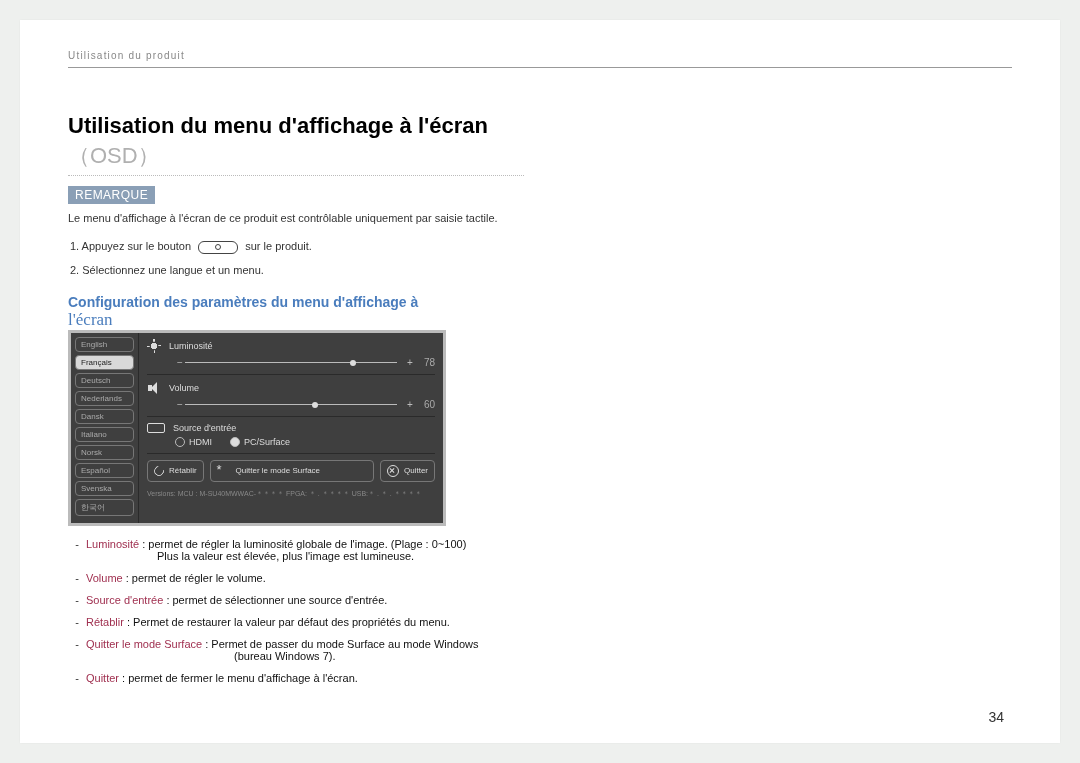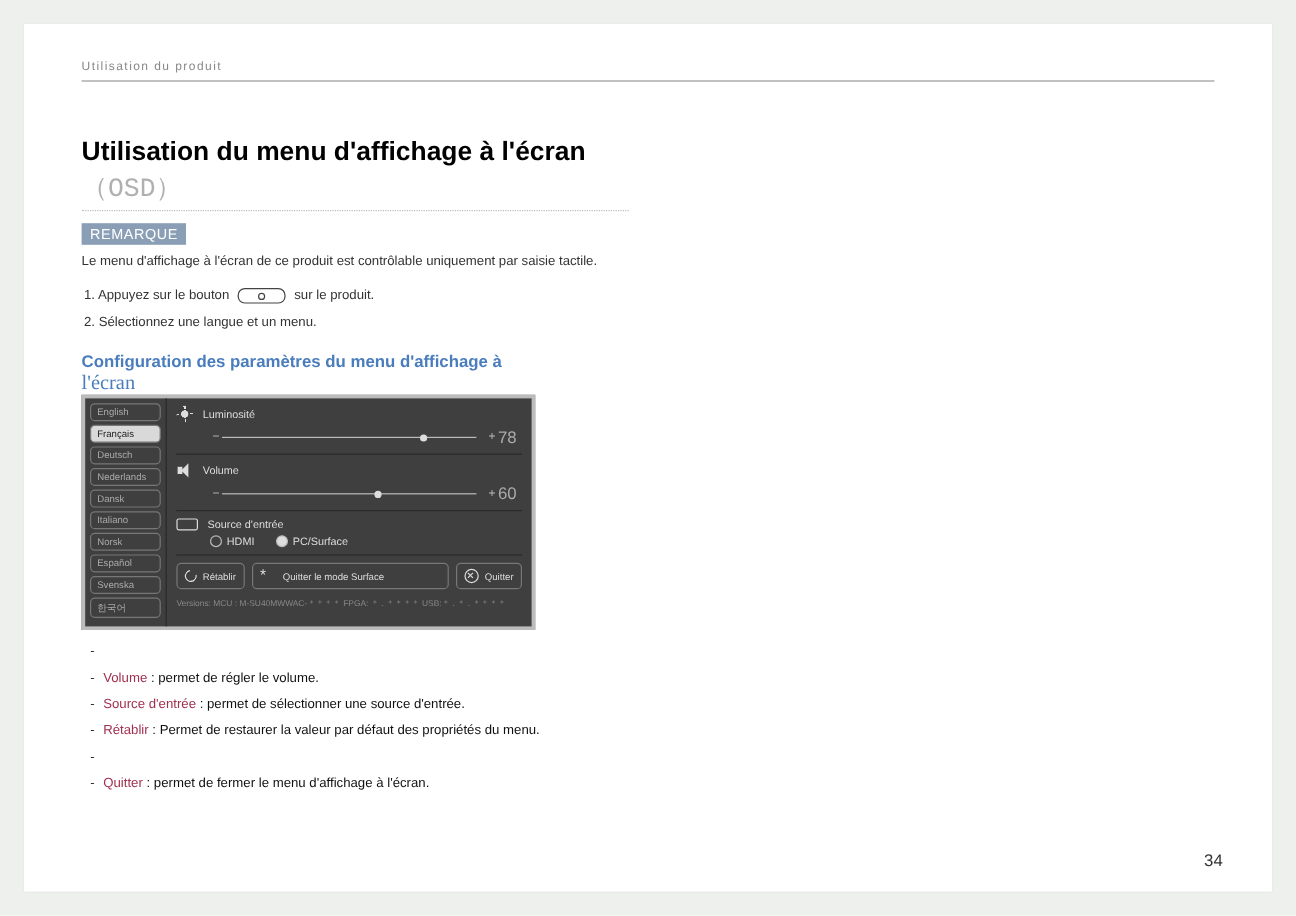--- a/index.html
+++ b/index.html
@@ -28,21 +28,21 @@
     border-bottom:1px solid #999;
     margin-bottom:45px;
   }
   h1{
     margin:0 0 2px 0;
     font-size:22px;
     font-weight:700;
     color:#000;
   }
   .osd{
-    font-family:Liberation Mono, monospace;
+    font-family:Liberation Sans, sans-serif;
     font-size:22px;
     color:#b0b0b0;
     border-bottom:1px dotted #bbb;
     width:456px;
     padding-bottom:4px;
   }
   .remark{
     display:inline-block;
     background:#8a9fb6;
     color:#fff;
@@ -120,21 +120,21 @@
     flex:1;
     padding:6px 8px 4px 8px;
     box-sizing:border-box;
   }
   .ctl-row{margin-bottom:4px}
   .ctl-head{display:flex;align-items:center;gap:8px;font-size:9px;color:#ddd}
   .ctl-body{margin-left:28px;margin-top:4px;display:flex;align-items:center}
   .slider{flex:1;height:0;border-top:1px solid #bbb;position:relative;margin-right:8px}
   .slider .knob{position:absolute;top:-3px;width:6px;height:6px;background:#ddd;border-radius:50%}
   .plusminus{font-size:10px;color:#bbb;width:10px;text-align:center}
-  .val{font-size:14px;color:#aaa;width:20px;}
+  .val{font-size:10px;color:#aaa;width:20px;text-align:right}
   .sep{border-top:1px solid #2a2a2a;margin:6px 0}
   .radio-row{display:flex;gap:18px;margin-left:28px;margin-top:4px;align-items:center}
   .radio{font-size:9px;color:#ddd;display:flex;align-items:center;gap:4px}
   .radio .dot{width:8px;height:8px;border:1px solid #bbb;border-radius:50%;display:inline-block}
   .radio .dot.fill{background:#ddd}
   .bottom-row{display:flex;gap:6px;margin-top:4px}
   .pill{flex:1;border:1px solid #777;border-radius:4px;padding:3px 6px;font-size:8px;color:#ddd;display:flex;align-items:center;gap:5px;justify-content:flex-start}
   .pill.sml{flex:0 0 auto}
   .ver{font-size:7px;color:#888;margin-top:5px;padding:2px 0 0 0;text-align:left}
   
@@ -157,21 +157,21 @@
   
   .desc{margin-top:12px;font-size:11px;color:#000}
   .desc .item{display:flex;margin-bottom:10px;max-width:640px}
   .desc .dash{width:18px;text-align:center;color:#333}
   .desc .term{color:#a03050}
   .desc .txt{color:#111}
   .desc .multi{display:block}
   .desc .indent{margin-left:71px}
   .pagen{
     position:absolute;
-    right:41px;bottom:18px;
+    right:56px;bottom:18px;
     font-size:14px;color:#333;
   }
 </style>
 </head>
 <body>
 
 <div class="page">
 
   <div class="crumb">Utilisation du produit</div>
 
@@ -278,35 +278,43 @@
       </div>
 
       <div class="ver">Versions:  MCU : M-SU40MWWAC-＊＊＊＊    FPGA: ＊ . ＊＊＊＊    USB:＊ . ＊ . ＊＊＊＊</div>
     </div>
   </div>
 
   
   <div class="desc">
     <div class="item">
       <span class="dash">-</span>
+      <span class="multi">
+        <span class="term">Luminosité</span><span class="txt"> : permet de régler la luminosité globale de l'image. (Plage : 0~100)</span>
+        <span class="txt indent" style="display:block">Plus la valeur est élevée, plus l'image est lumineuse.</span>
+      </span>
     </div>
     <div class="item">
       <span class="dash">-</span>
       <span><span class="term">Volume</span><span class="txt"> : permet de régler le volume.</span></span>
     </div>
     <div class="item">
       <span class="dash">-</span>
       <span><span class="term">Source d'entrée</span><span class="txt"> : permet de sélectionner une source d'entrée.</span></span>
     </div>
     <div class="item">
       <span class="dash">-</span>
       <span><span class="term">Rétablir</span><span class="txt"> : Permet de restaurer la valeur par défaut des propriétés du menu.</span></span>
     </div>
     <div class="item">
       <span class="dash">-</span>
+      <span class="multi">
+        <span class="term">Quitter le mode Surface</span><span class="txt"> : Permet de passer du mode Surface au mode Windows</span>
+        <span class="txt" style="display:block;margin-left:148px">(bureau Windows 7).</span>
+      </span>
     </div>
     <div class="item">
       <span class="dash">-</span>
       <span><span class="term">Quitter</span><span class="txt"> : permet de fermer le menu d'affichage à l'écran.</span></span>
     </div>
   </div>
 
   <div class="pagen">34</div>
 </div>
 

